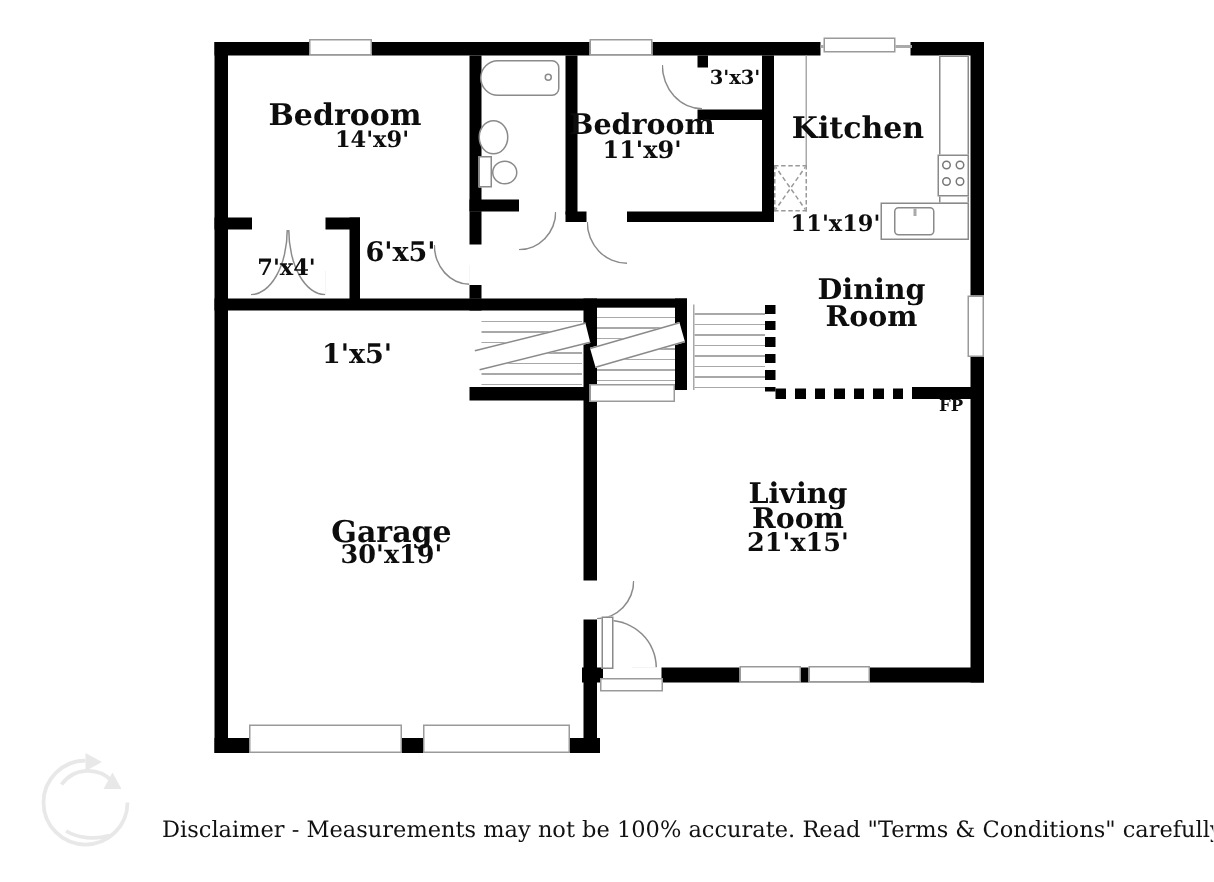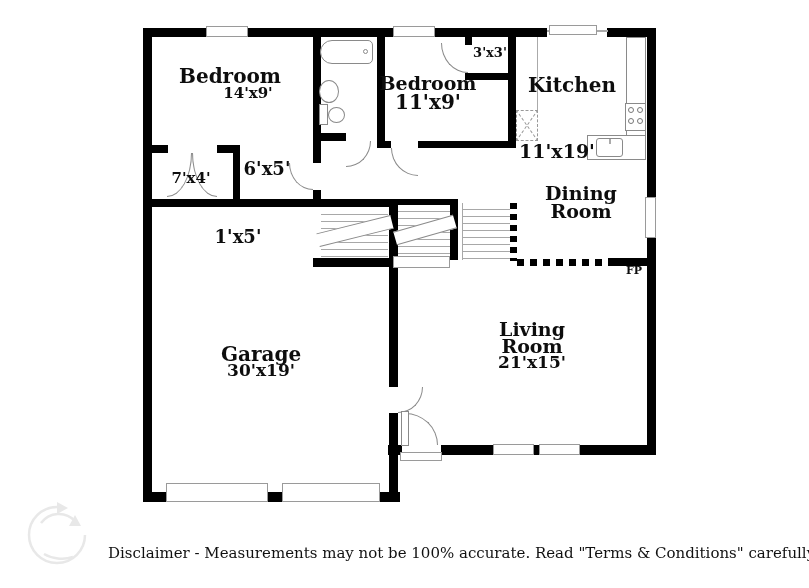--- a/index.html
+++ b/index.html
@@ -111,24 +111,24 @@
     <div class="xline" style="transform:rotate(55deg)"></div>
     <div class="xline" style="transform:rotate(-55deg)"></div>
   </div>
 
   <div class="lbl" style="left:170px;top:66px;width:120px;font-size:20px">Bedroom</div>
   <div class="lbl" style="left:188px;top:86px;width:120px;font-size:15px">14'x9'</div>
   <div class="lbl" style="left:163px;top:171px;width:56px;font-size:15px">7'x4'</div>
   <div class="lbl" style="left:235px;top:160px;width:64px;font-size:18px">6'x5'</div>
   <div class="lbl" style="left:202px;top:228px;width:72px;font-size:18px">1'x5'</div>
   <div class="lbl" style="left:373px;top:74px;width:110px;font-size:19px">Bedroom</div>
-  <div class="lbl" style="left:373px;top:92px;width:110px;font-size:20px">11'x9'</div>
+  <div class="lbl" style="left:373px;top:92px;width:110px;font-size:16px">11'x9'</div>
   <div class="lbl" style="left:462px;top:46px;width:56px;font-size:13px">3'x3'</div>
   <div class="lbl" style="left:517px;top:75px;width:110px;font-size:20px">Kitchen</div>
-  <div class="lbl" style="left:505px;top:142px;width:104px;font-size:19px">11'x19'</div>
+  <div class="lbl" style="left:505px;top:142px;width:104px;font-size:15px">11'x19'</div>
   <div class="lbl" style="left:531px;top:184px;width:100px;font-size:19px">Dining</div>
   <div class="lbl" style="left:531px;top:202px;width:100px;font-size:19px">Room</div>
   <div class="lbl" style="left:482px;top:320px;width:100px;font-size:19px">Living</div>
   <div class="lbl" style="left:482px;top:337px;width:100px;font-size:19px">Room</div>
   <div class="lbl" style="left:479px;top:354px;width:106px;font-size:17px">21'x15'</div>
   <div class="lbl" style="left:208px;top:344px;width:106px;font-size:20px">Garage</div>
   <div class="lbl" style="left:208px;top:362px;width:106px;font-size:17px">30'x19'</div>
   <div class="lbl" style="left:618px;top:265px;width:32px;font-size:11px">FP</div>
 
   <svg width="66" height="66" viewBox="0 0 66 66" style="position:absolute;left:24px;top:502px">

